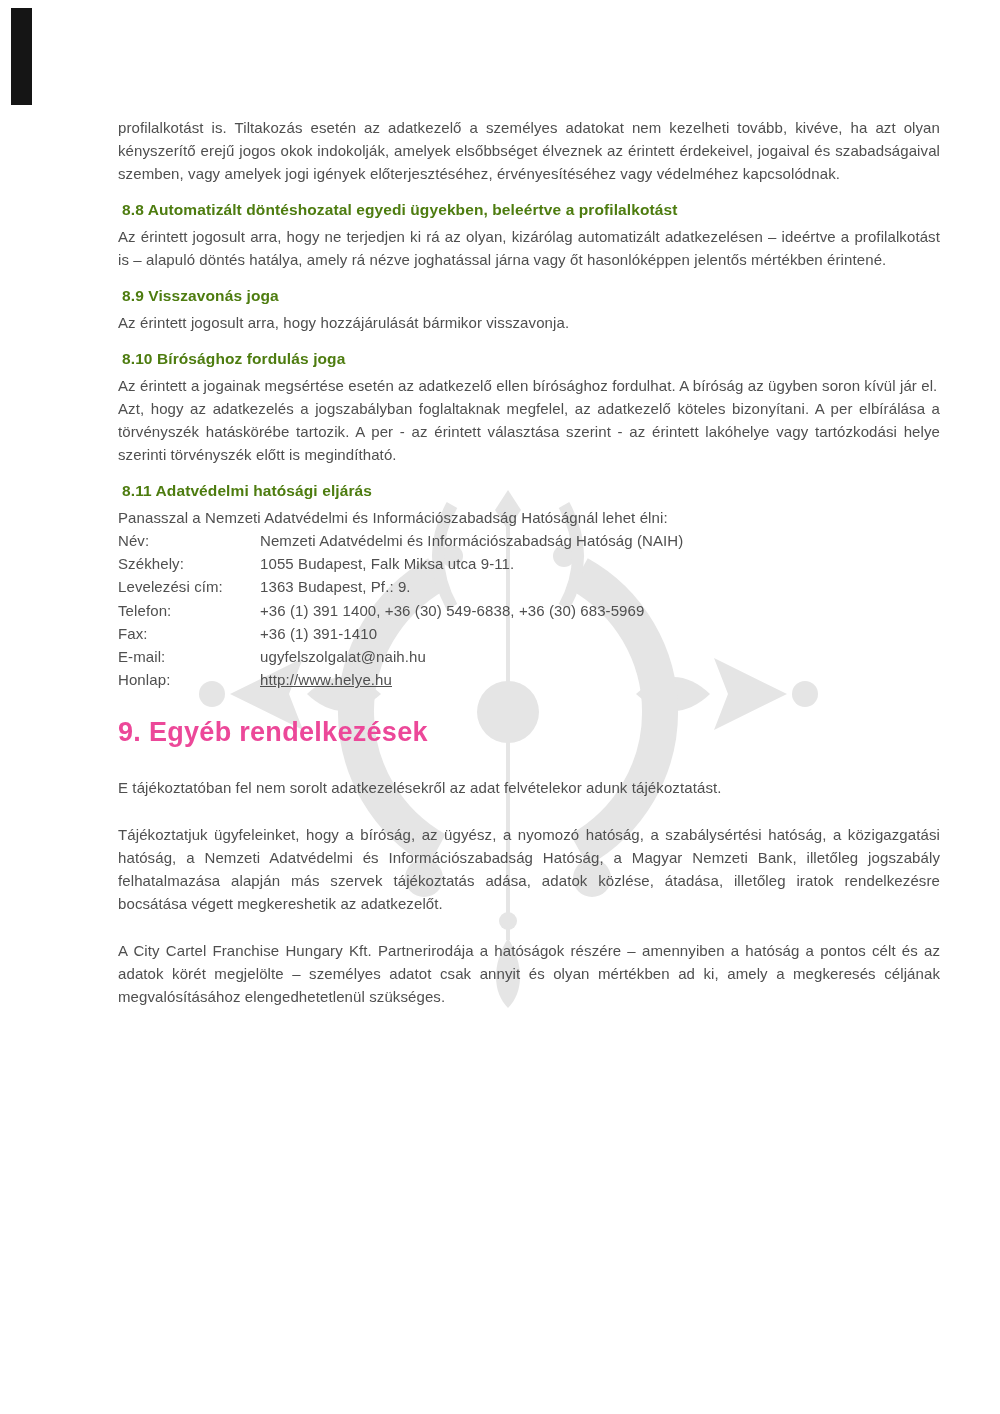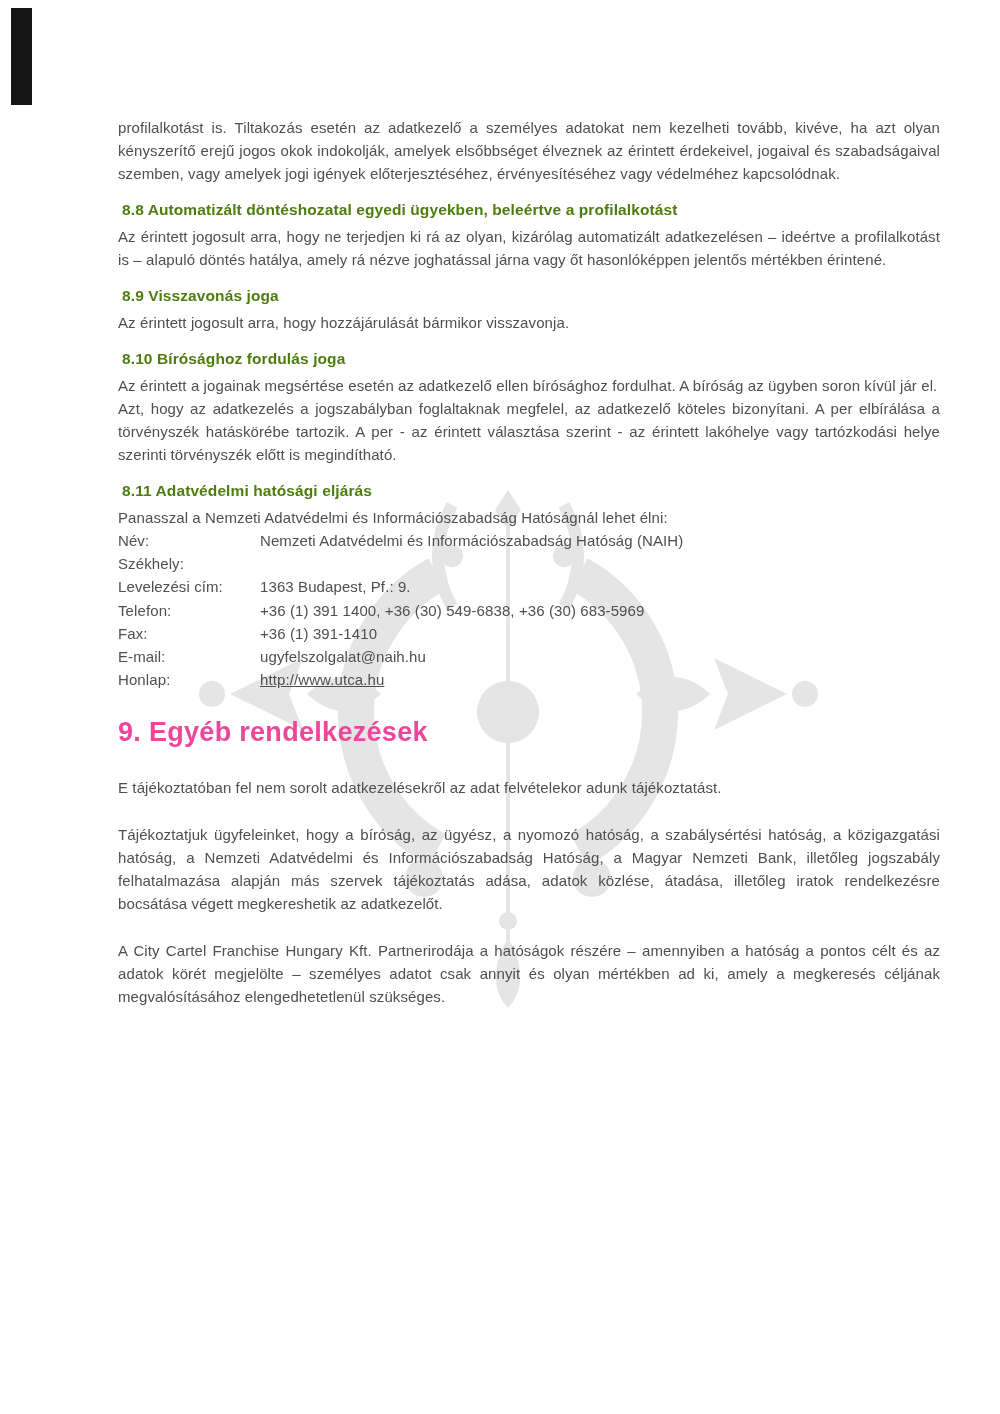--- a/index.html
+++ b/index.html
@@ -98,41 +98,42 @@
     <div class="sec">
       <p class="h-sub">8.11 Adatvédelmi hatósági eljárás</p>
       <p class="body">Panasszal a Nemzeti Adatvédelmi és Információszabadság Hatóságnál lehet élni:</p>
 
       <div class="contact-row">
         <span class="contact-label">Név:</span>
         <span class="contact-value">Nemzeti Adatvédelmi és Információszabadság Hatóság (NAIH)</span>
       </div>
       <div class="contact-row">
         <span class="contact-label">Székhely:</span>
+        <span class="contact-value">1055 Budapest, Falk Miksa utca 9-11.</span>
       </div>
       <div class="contact-row">
         <span class="contact-label">Levelezési cím:</span>
         <span class="contact-value">1363 Budapest, Pf.: 9.</span>
       </div>
       <div class="contact-row">
         <span class="contact-label">Telefon:</span>
         <span class="contact-value">+36 (1) 391 1400, +36 (30) 549-6838, +36 (30) 683-5969</span>
       </div>
       <div class="contact-row">
         <span class="contact-label">Fax:</span>
         <span class="contact-value">+36 (1) 391-1410</span>
       </div>
       <div class="contact-row">
         <span class="contact-label">E-mail:</span>
         <span class="contact-value">ugyfelszolgalat@naih.hu</span>
       </div>
       <div class="contact-row">
         <span class="contact-label">Honlap:</span>
         <span class="contact-value">
-          <a class="link" href="#">http://www.utca.hu</a>
+          <a class="link" href="#">http://www.helye.hu</a>
         </span>
       </div>
     </div>
 
     <div class="sec9">
       <h1 class="h-main">9. Egyéb rendelkezések</h1>
       <p class="body">E tájékoztatóban fel nem sorolt adatkezelésekről az adat felvételekor adunk tájékoztatást.</p>
       <p class="body">Tájékoztatjuk ügyfeleinket, hogy a bíróság, az ügyész, a nyomozó hatóság, a szabálysértési hatóság, a közigazgatási hatóság, a Nemzeti Adatvédelmi és Információszabadság Hatóság, a Magyar Nemzeti Bank, illetőleg jogszabály felhatalmazása alapján más szervek tájékoztatás adása, adatok közlése, átadása, illetőleg iratok rendelkezésre bocsátása végett megkereshetik az adatkezelőt.</p>
       <p class="body">A City Cartel Franchise Hungary Kft. Partnerirodája a hatóságok részére – amennyiben a hatóság a pontos célt és az adatok körét megjelölte – személyes adatot csak annyit és olyan mértékben ad ki, amely a megkeresés céljának megvalósításához elengedhetetlenül szükséges.</p>
     </div>

